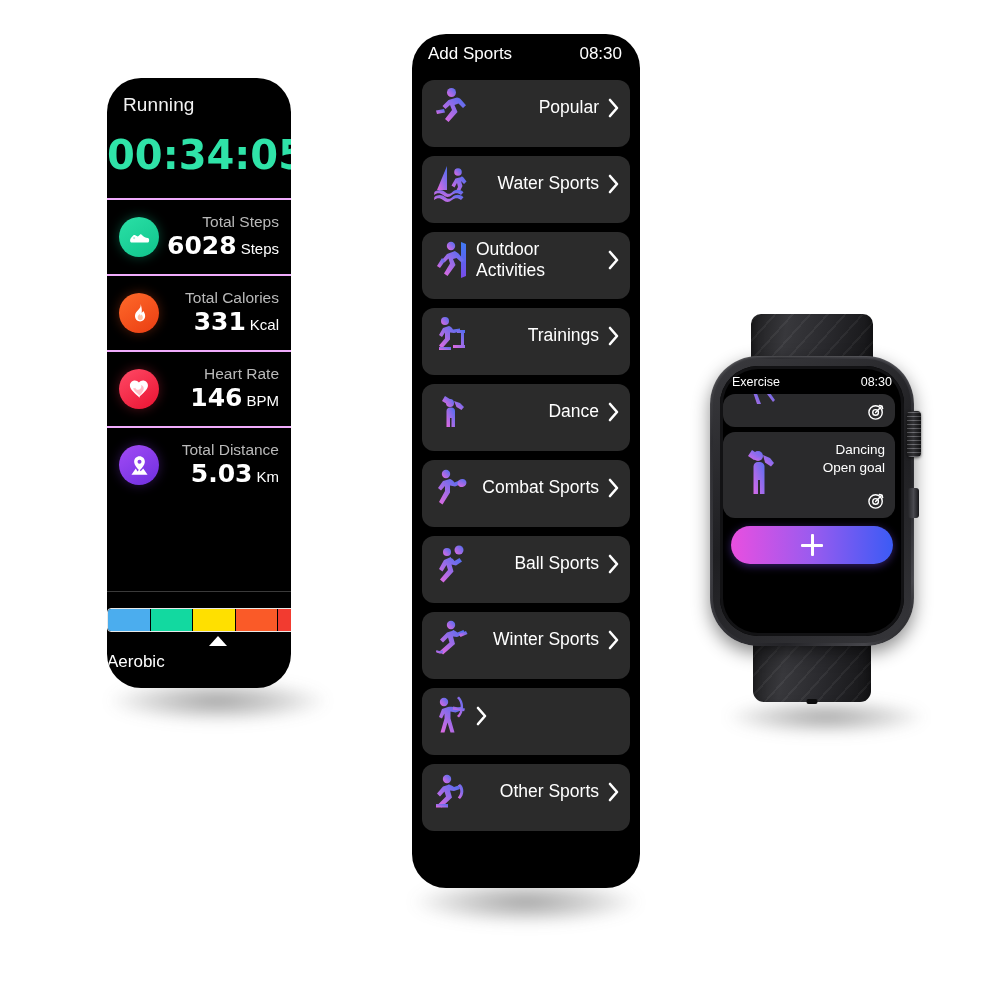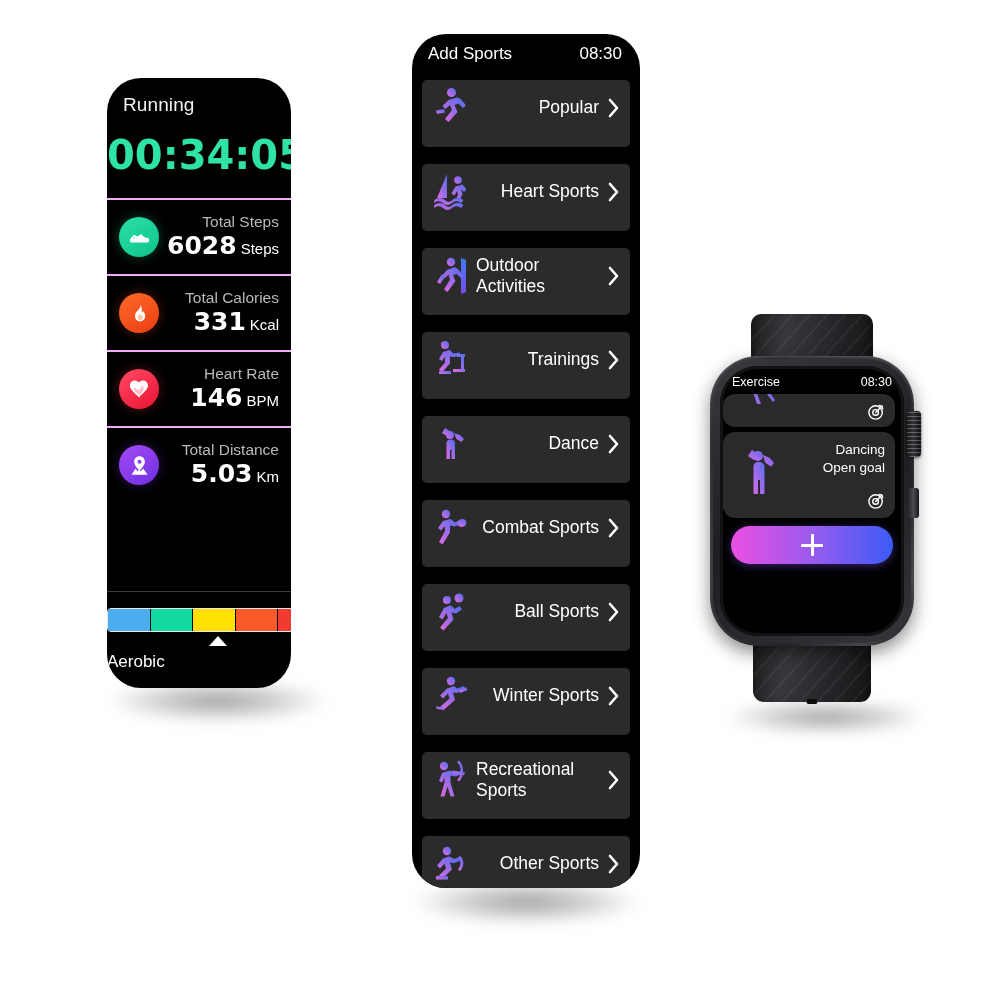--- a/index.html
+++ b/index.html
@@ -118,23 +118,23 @@
     position: absolute; left: 0; right: 0; top: 0;
     height: 40px;
     display: flex; align-items: center; justify-content: space-between;
     padding: 0 18px 0 16px;
     font-size: 17px; color: #ffffff;
   }
   .sports-list { position: absolute; left: 0; right: 0; top: 46px; padding: 0 10px; }
   .sport-item {
     position: relative;
     background: #2b2b2b;
-    border-radius: 5px;
+    border-radius: 12px;
     height: 67px;
-    margin-bottom: 17px;
+    margin-bottom: 9px;
     display: flex; align-items: center;
     padding: 0 6px 12px 8px;
   }
   .sport-icon {
     flex: 0 0 42px; width: 42px; height: 46px;
     display: flex; align-items: center; justify-content: center;
   }
   .sport-icon svg { width: 40px; height: 44px; display: block; }
   .sport-label {
     flex: 1 1 auto;
@@ -387,21 +387,21 @@
               </defs>
               <g fill="url(#g2)">
                 <path d="M16 4L6 28h10z"></path>
                 <circle cx="27" cy="10" r="3.8"></circle>
                 <path d="M30.5 15l-6 1.5-4 7 3 2 2.5-4.5 1 4-3 6h4l3.5-7-1.5-5 3 3 2.5-2.5-3-4c-.6-.7-1.3-1-2-1.5z"></path>
                 <path d="M3 33c3-2.5 6-2.5 9 0s6 2.5 9 0 6-2.5 9 0l2.5-2.8c-3.8-3.2-7.6-3.2-11.4 0-2.5 2-4.2 2-6.7 0-3.6-3-7.3-3-11-.3z"></path>
                 <path d="M3 38c3-2.5 6-2.5 9 0s6 2.5 9 0 6-2.5 9 0l2.5-2.8c-3.8-3.2-7.6-3.2-11.4 0-2.5 2-4.2 2-6.7 0-3.6-3-7.3-3-11-.3z"></path>
               </g>
             </svg>
         </span>
-        <span class="sport-label">Heart Sports</span>
+        <span class="sport-label">Water Sports</span>
         <span class="chev">
           <svg viewBox="0 0 14 22" fill="none" stroke="#fff" stroke-width="2.6" stroke-linecap="round" stroke-linejoin="round">
               <path d="M3 3l7 8-7 8"></path>
             </svg>
         </span>
       </div>
 
       <div class="sport-item">
         <span class="sport-icon">
           <svg viewBox="0 0 40 44">
@@ -564,21 +564,20 @@
                 </linearGradient>
               </defs>
               <g fill="url(#g9)">
                 <circle cx="13" cy="8" r="4.2"></circle>
                 <path d="M17 13l-6 2-3 8 3 1.5 2.5-5v5l-4 14h4l3-10 3 10h4l-4-14v-7l5 1 7-2.5-1-3.5-6 2c-1.5-1.3-3.5-2-7.5-1.5z"></path>
                 <path d="M22 12.5l12 2-.8 2.8-11.4-1.9z"></path>
               </g>
               <path d="M26 4c5 4 5 14 0 18l2 1.5c5.5-5 5.5-16 0-21z" fill="url(#g9)"></path>
             </svg>
         </span>
-        <span class="sport-label two-line">Recreational Sports</span>
         <span class="chev">
           <svg viewBox="0 0 14 22" fill="none" stroke="#fff" stroke-width="2.6" stroke-linecap="round" stroke-linejoin="round">
               <path d="M3 3l7 8-7 8"></path>
             </svg>
         </span>
       </div>
 
       <div class="sport-item">
         <span class="sport-icon">
           <svg viewBox="0 0 40 44">

